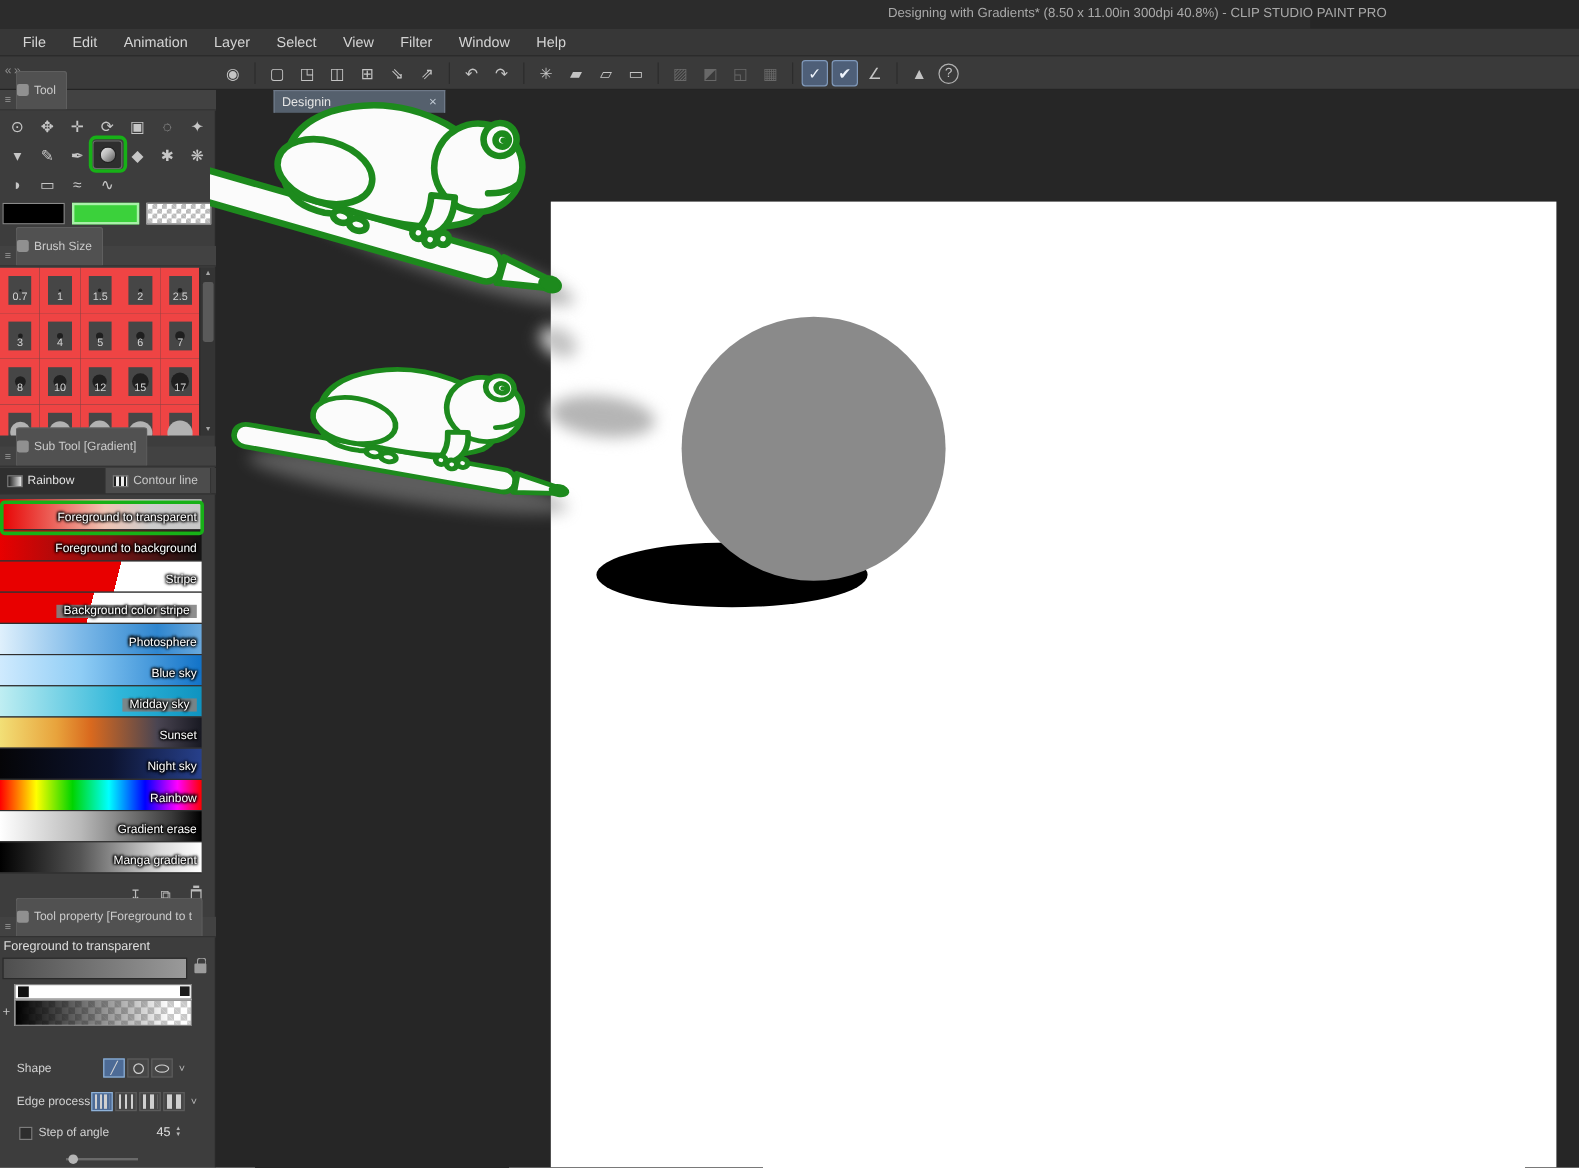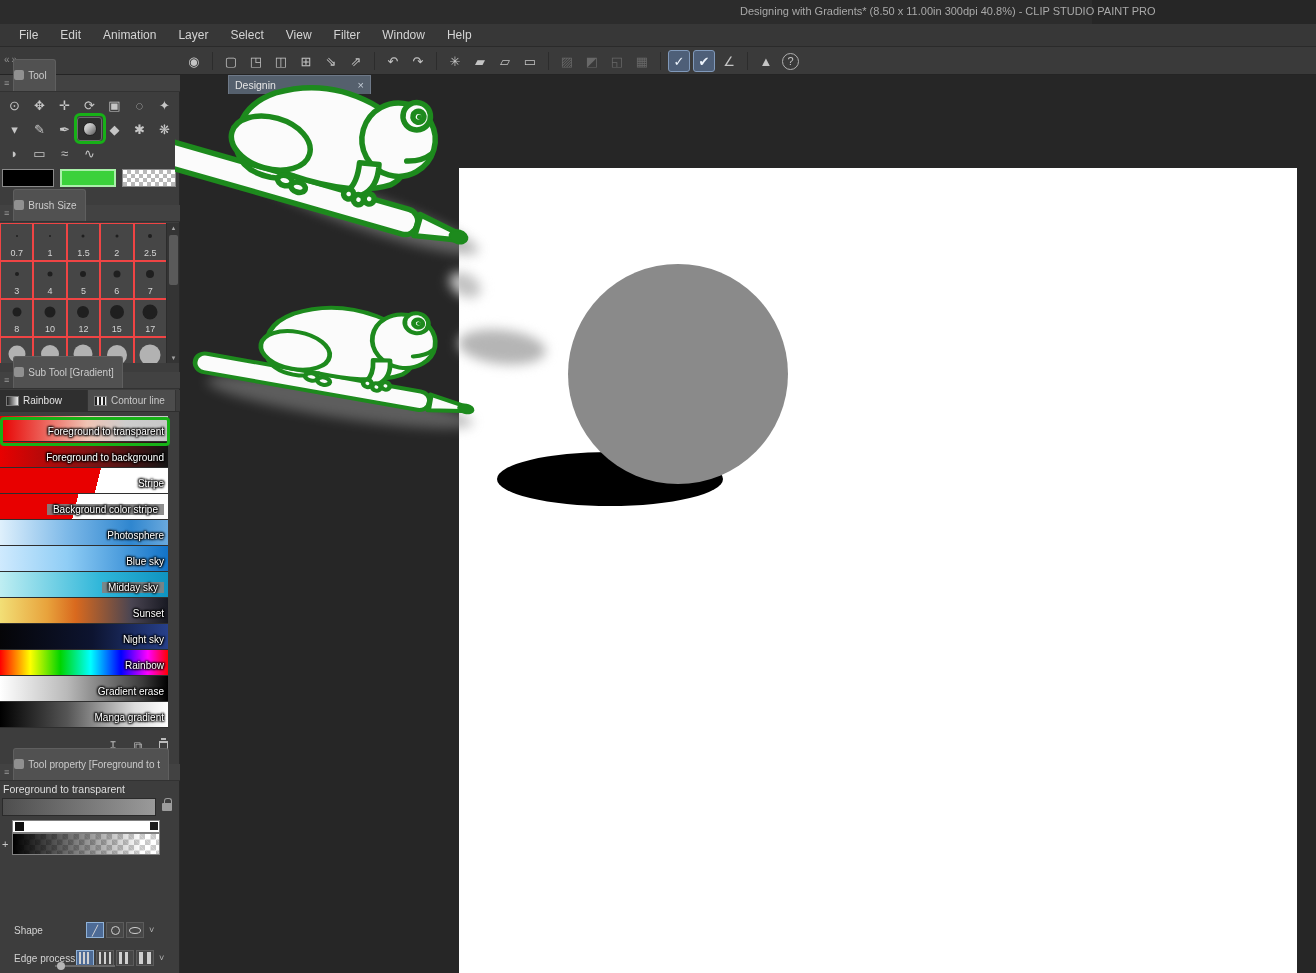--- a/index.html
+++ b/index.html
@@ -55,21 +55,21 @@
 
   .swatch-row { position:absolute; left:2px; top:94px; display:flex; gap:6px; height:19px; }
   .sw { height:18px; }
   .sw.main { width:52px; background:#000; border:1px solid #8a8a8a; }
   .sw.sub  { width:56px; background:#3bd13b; border:2px solid #a9f0a9; }
   .sw.trans{ width:54px; border:1px solid #8a8a8a; background-color:#fff;
     background-image:linear-gradient(45deg,#b9b9b9 25%,transparent 25%,transparent 75%,#b9b9b9 75%),linear-gradient(45deg,#b9b9b9 25%,transparent 25%,transparent 75%,#b9b9b9 75%);
     background-size:8px 8px; background-position:0 0,4px 4px; }
 
   .brush-grid { position:absolute; left:0; top:148px; width:167px; height:140px; overflow:hidden; display:grid; grid-template-columns:repeat(5,33.4px); grid-auto-rows:38px; background:#3d3d3d; }
-  .bcell { border:1px solid #ef4444; background:#464646; position:relative; }
+  .bcell { border:7px solid #ef4444; background:#464646; position:relative; }
   .bdot { position:absolute; left:50%; top:12px; transform:translate(-50%,-50%); border-radius:50%; background:#1f1f1f; }
   .bdot.light { background:#b2b2b2; }
   .bnum { position:absolute; left:0; right:0; bottom:2px; text-align:center; font-size:9px; color:#d4d4d4; }
   .bscroll { position:absolute; right:0; top:148px; width:13px; height:140px; background:#343434; border-left:1px solid #2c2c2c; }
   .bscroll .ar { position:absolute; left:0; width:13px; text-align:center; font-size:6px; color:#a5a5a5; }
   .bscroll .up { top:2px; } .bscroll .dn { bottom:2px; }
   .bscroll .thumb { position:absolute; left:2px; top:12px; width:9px; height:50px; background:#5a5a5a; border-radius:2px; }
 
   .st-tabs { position:absolute; left:0; top:315px; width:180px; height:22px; display:flex; background:#3d3d3d; border-bottom:1px solid #2e2e2e; }
   .st-tab { flex:0 0 88px; display:flex; align-items:center; gap:4px; padding-left:6px; font-size:10px; color:#c8c8c8; background:#4c4c4c; border-right:1px solid #333; white-space:nowrap; overflow:hidden; }
@@ -106,21 +106,21 @@
   .lock:before { content:''; position:absolute; top:-5px; left:2px; width:6px; height:5px; border:1.5px solid #9c9c9c; border-bottom:none; border-radius:3px 3px 0 0; }
   .tp-track { position:absolute; left:12px; top:745px; width:148px; height:13px; background:#fff; border:1px solid #808080; }
   .tp-node { position:absolute; left:2px; top:1px; width:9px; height:9px; background:#101010; }
   .tp-corner { position:absolute; right:1px; top:1px; width:8px; height:8px; background:#1c1c1c; }
   .tp-checker { position:absolute; left:12px; top:758px; width:148px; height:22px; border:1px solid #808080; background-color:#fff;
     background-image:linear-gradient(45deg,#c8c8c8 25%,transparent 25%,transparent 75%,#c8c8c8 75%),linear-gradient(45deg,#c8c8c8 25%,transparent 25%,transparent 75%,#c8c8c8 75%);
     background-size:11px 11px; background-position:0 0,5.5px 5.5px; }
   .tp-overlay { position:absolute; inset:0; background:linear-gradient(90deg,rgba(0,0,0,1),rgba(0,0,0,0) 88%); }
   .tp-plus { position:absolute; left:2px; top:763px; font-size:11px; color:#c6c6c6; }
 
-  .prop-row { position:absolute; left:0; width:180px; height:20px; display:flex; align-items:center; font-size:10px; color:#d2d2d2;margin-top:40px; }
+  .prop-row { position:absolute; left:0; width:180px; height:20px; display:flex; align-items:center; font-size:10px; color:#d2d2d2; }
   .row-shape { top:805px; } .row-edge { top:833px; } .row-step { top:859px; }
   .prop-row .rl { margin-left:14px; }
   .btn-group { display:flex; align-items:center; gap:2px; position:absolute; }
   .bg-shape { left:86px; } .bg-edge { left:76px; }
   .mini-btn { width:18px; height:16px; border:1px solid #5c5c5c; background:#474747; display:flex; align-items:center; justify-content:center; color:#d8d8d8; font-size:10px; }
   .mini-btn.on { background:#4d6b96; border-color:#8fb2d8; }
   .circ-ico { width:9px; height:9px; border:1.5px solid #cfcfcf; border-radius:50%; }
   .ell-ico { width:12px; height:7px; border:1.5px solid #cfcfcf; border-radius:50%; }
   .edge-ico { width:12px; height:12px; background:repeating-linear-gradient(90deg,#d0d0d0 0 2px,#47474700 2px 4px); }
   .edge-ico.e2 { background:repeating-linear-gradient(90deg,#d0d0d0 0 2px,#47474700 2px 5px); }

